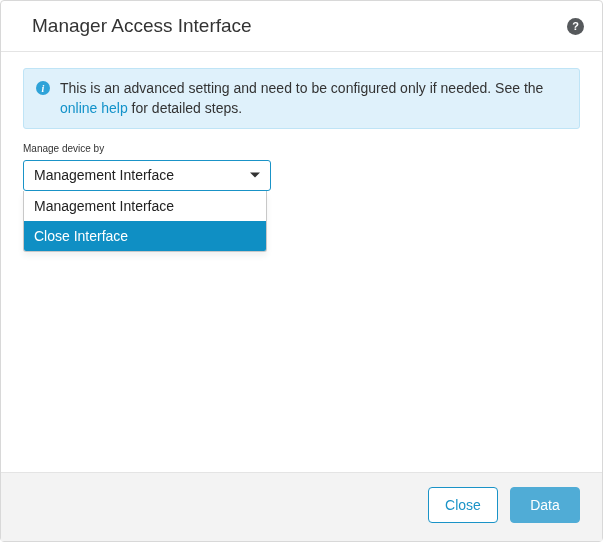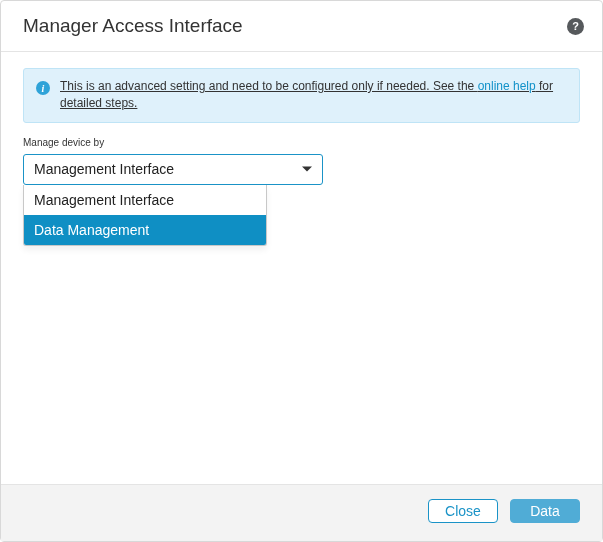--- a/index.html
+++ b/index.html
@@ -13,21 +13,21 @@
   .modal {
     width: 603px;
     height: 542px;
     border: 1px solid #d8d8d8;
     border-radius: 4px;
     display: flex;
     flex-direction: column;
     background: #fff;
   }
   .header {
-    padding: 14px 18px 14px 22px;
+    padding: 14px 18px 14px 31px;
     border-bottom: 1px solid #e4e4e4;
     display: flex;
     align-items: center;
     justify-content: space-between;
   }
   .title {
     font-size: 19px;
     font-weight: 400;
     color: #333;
   }
@@ -68,42 +68,41 @@
     display: flex;
     align-items: center;
     justify-content: center;
     font-size: 10px;
     font-style: italic;
     font-family: Georgia, serif;
     font-weight: bold;
     margin-top: 3px;
   }
   .info-text {
-    font-size: 12px;
+    font-size: 14px;
     color: #333;
     line-height: 1.45;
-    text-decoration: underline;
   }
   .info-text a {
     color: #1292c9;
     text-decoration: none;
     cursor: pointer;
   }
   .field {
     margin-top: 14px;
   }
   .field-label {
     font-size: 10px;
     color: #333;
     margin-bottom: 6px;
     display: block;
   }
   .select-wrap {
     position: relative;
-    width: 300px;
+    width: 248px;
   }
   .select-box {
     width: 100%;
     height: 31px;
     border: 1px solid #1a93c7;
     border-radius: 3px;
     padding: 0 28px 0 10px;
     font-size: 14px;
     color: #222;
     background: #fff;
@@ -148,21 +147,21 @@
   .footer {
     background: #f3f3f3;
     border-top: 1px solid #e4e4e4;
     padding: 14px 22px 18px;
     display: flex;
     justify-content: flex-end;
     gap: 12px;
   }
   .btn {
     min-width: 70px;
-    height: 24px;
+    height: 36px;
     border-radius: 4px;
     font-size: 14px;
     cursor: pointer;
     display: flex;
     align-items: center;
     justify-content: center;
     padding: 0 14px;
   }
   .btn-close {
     background: #fff;
@@ -199,21 +198,21 @@
     <div class="field">
       <label class="field-label">Manage device by</label>
 
       <div class="select-wrap">
         <div class="select-box">
           <span>Management Interface</span>
           <span class="select-caret"></span>
         </div>
         <div class="dropdown">
           <div class="dropdown-item">Management Interface</div>
-          <div class="dropdown-item highlight">Data Management</div>
+          <div class="dropdown-item highlight">Close Interface</div>
         </div>
       </div>
     </div>
 
   </div>
 
   <div class="footer">
     <div class="btn btn-close">Close</div>
     <div class="btn btn-save">Data</div>
   </div>

